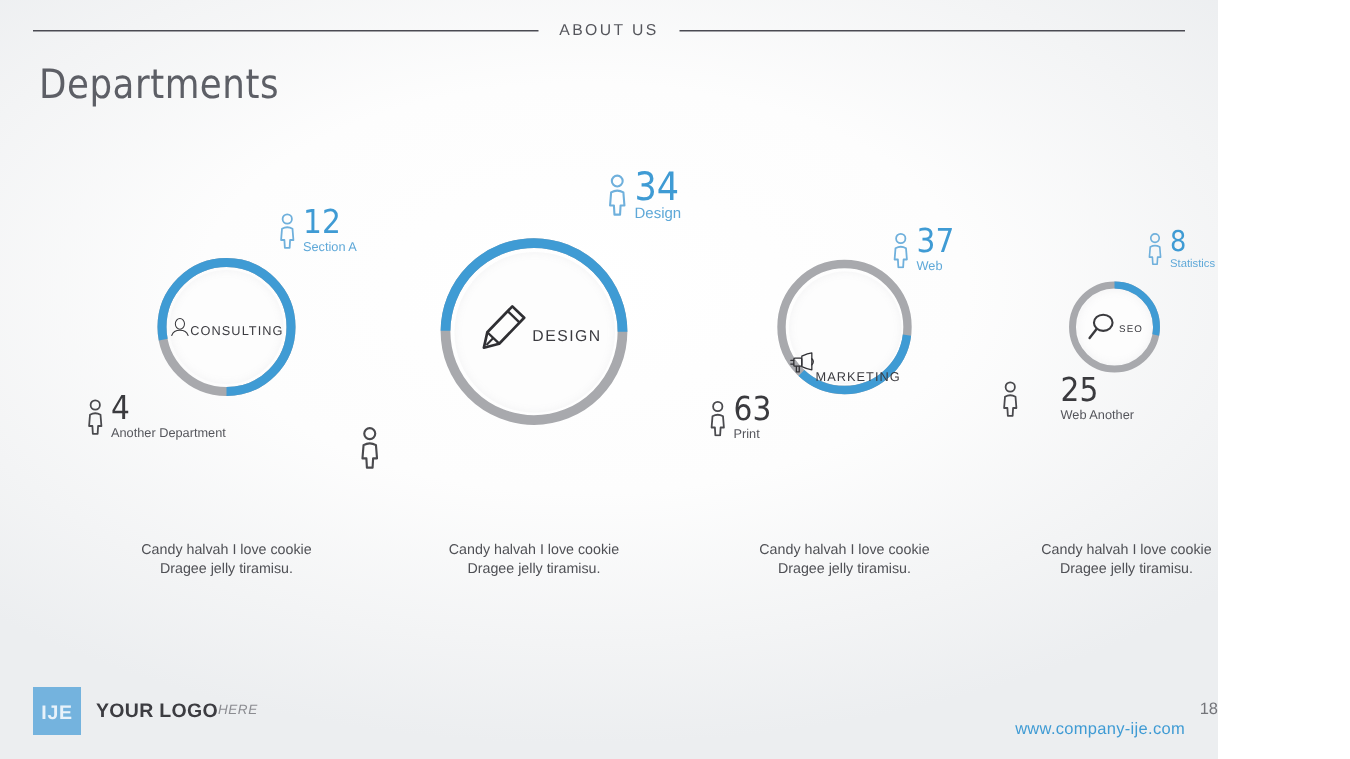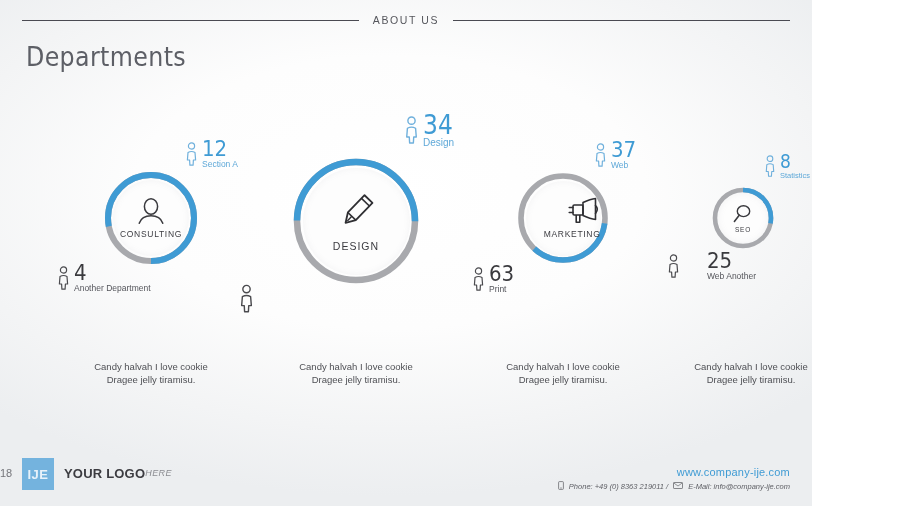--- a/index.html
+++ b/index.html
@@ -94,21 +94,21 @@
     border-radius: 50%;
     display: flex;
     align-items: center;
     justify-content: center;
   }
   .circle .inner {
     position: absolute;
     border-radius: 50%;
     background: #fdfdfd;
     display: flex;
-    flex-direction: column;
+    flex-direction: row;
     align-items: center;
     justify-content: center;
     box-shadow: 0 0 6px rgba(150,150,160,0.10) inset;
   }
   .circle .cap {
     font-size: 8.5px;
     letter-spacing: 0.7px;
     color: #3b3b40;
     font-family: "Liberation Sans", sans-serif;
     margin-top: 4px;
@@ -151,21 +151,21 @@
     letter-spacing: 0.2px;
   }
   #logo-sub {
     font-size: 9px; font-style: italic; color: #8b8c91;
     letter-spacing: 0.4px; margin-top: 2px;
   }
   #page-number {
     position: absolute;
     left: 0; right: 0;
     bottom: 27px;
-    text-align: left;
+    text-align: right;
     font-size: 11px;
     color: #74757a;
   }
   #footer-contact {
     position: absolute;
     right: 22px;
     bottom: 14px;
     text-align: right;
   }
   #website {
@@ -277,21 +277,21 @@
       <svg width="13" height="29" viewBox="0 0 11 24">
         <circle cx="5.5" cy="4" r="3.1" fill="none" stroke="#4a4a4e" stroke-width="1.2"></circle>
         <path d="M2.0 10.5 q3.5 -2 7 0 l0.6 7.5 -2.2 0 -0.3 5.2 -3.2 0 -0.3 -5.2 -2.2 0 z" fill="none" stroke="#4a4a4e" stroke-width="1.2" stroke-linejoin="round"></path>
       </svg>
     </span>
   </div>
 
   <div class="caption" style="left:261px; top:360px; width:190px;">Candy halvah I love cookie
 Dragee jelly tiramisu.</div>
 
-  <div class="stat blue" style="left:595px; top:140px;">
+  <div class="stat blue" style="left:595px; top:152px;">
     <span class="person">
       <svg width="11" height="24" viewBox="0 0 11 24">
         <circle cx="5.5" cy="4" r="3.1" fill="none" stroke="#6fb0dc" stroke-width="1.2"></circle>
         <path d="M2.0 10.5 q3.5 -2 7 0 l0.6 7.5 -2.2 0 -0.3 5.2 -3.2 0 -0.3 -5.2 -2.2 0 z" fill="none" stroke="#6fb0dc" stroke-width="1.2" stroke-linejoin="round"></path>
       </svg>
     </span>
     <span class="txt">
       <span class="num">37</span>
       <span class="lbl">Web</span>
     </span>
@@ -379,31 +379,15 @@
     <div id="logo-text">
       <span id="logo-title">YOUR LOGO</span>
       <span id="logo-sub">HERE</span>
     </div>
   </div>
 
   <div id="page-number">18</div>
 
   <div id="footer-contact">
     <div id="website">www.company-ije.com</div>
-    <div id="contact-row">
-      <span class="ic">
-        <svg width="6" height="9" viewBox="0 0 6 9">
-          <rect x="0.6" y="0.6" width="4.8" height="7.8" rx="0.8" fill="none" stroke="#6a6b70" stroke-width="0.8"></rect>
-          <line x1="2.2" y1="7.0" x2="3.8" y2="7.0" stroke="#6a6b70" stroke-width="0.7"></line>
-        </svg>
-      </span>
-      <span>Phone: +49 (0) 8363 219011 /</span>
-      <span class="ic">
-        <svg width="10" height="7" viewBox="0 0 10 7">
-          <rect x="0.5" y="0.5" width="9" height="6" rx="0.6" fill="none" stroke="#6a6b70" stroke-width="0.8"></rect>
-          <path d="M0.8 1 L5 4 L9.2 1" fill="none" stroke="#6a6b70" stroke-width="0.7"></path>
-        </svg>
-      </span>
-      <span>E-Mail: info@company-ije.com</span>
-    </div>
   </div>
 
 </div>
 
 </body></html>

